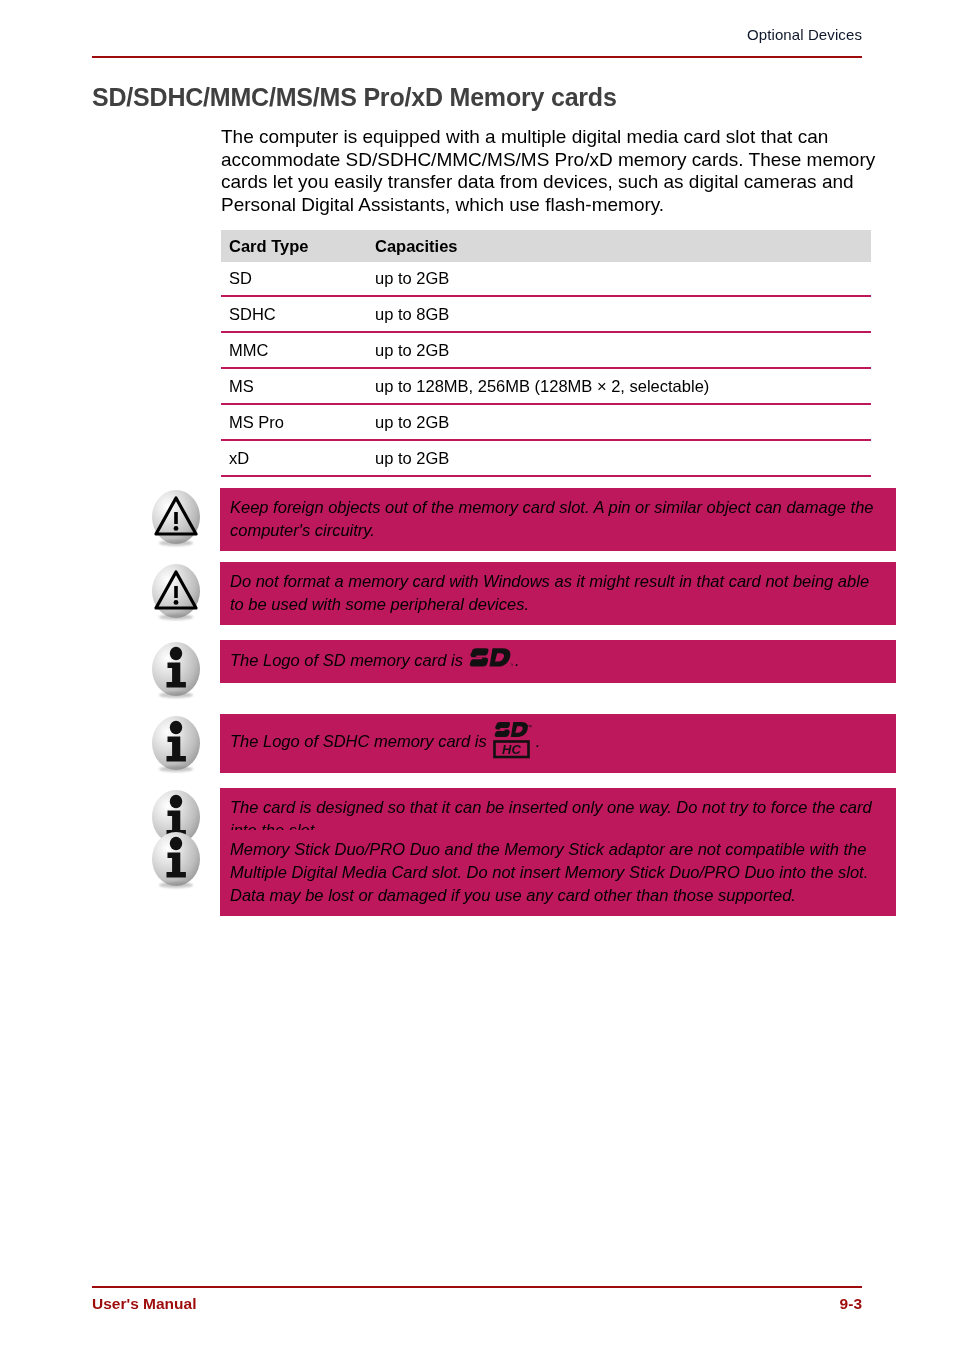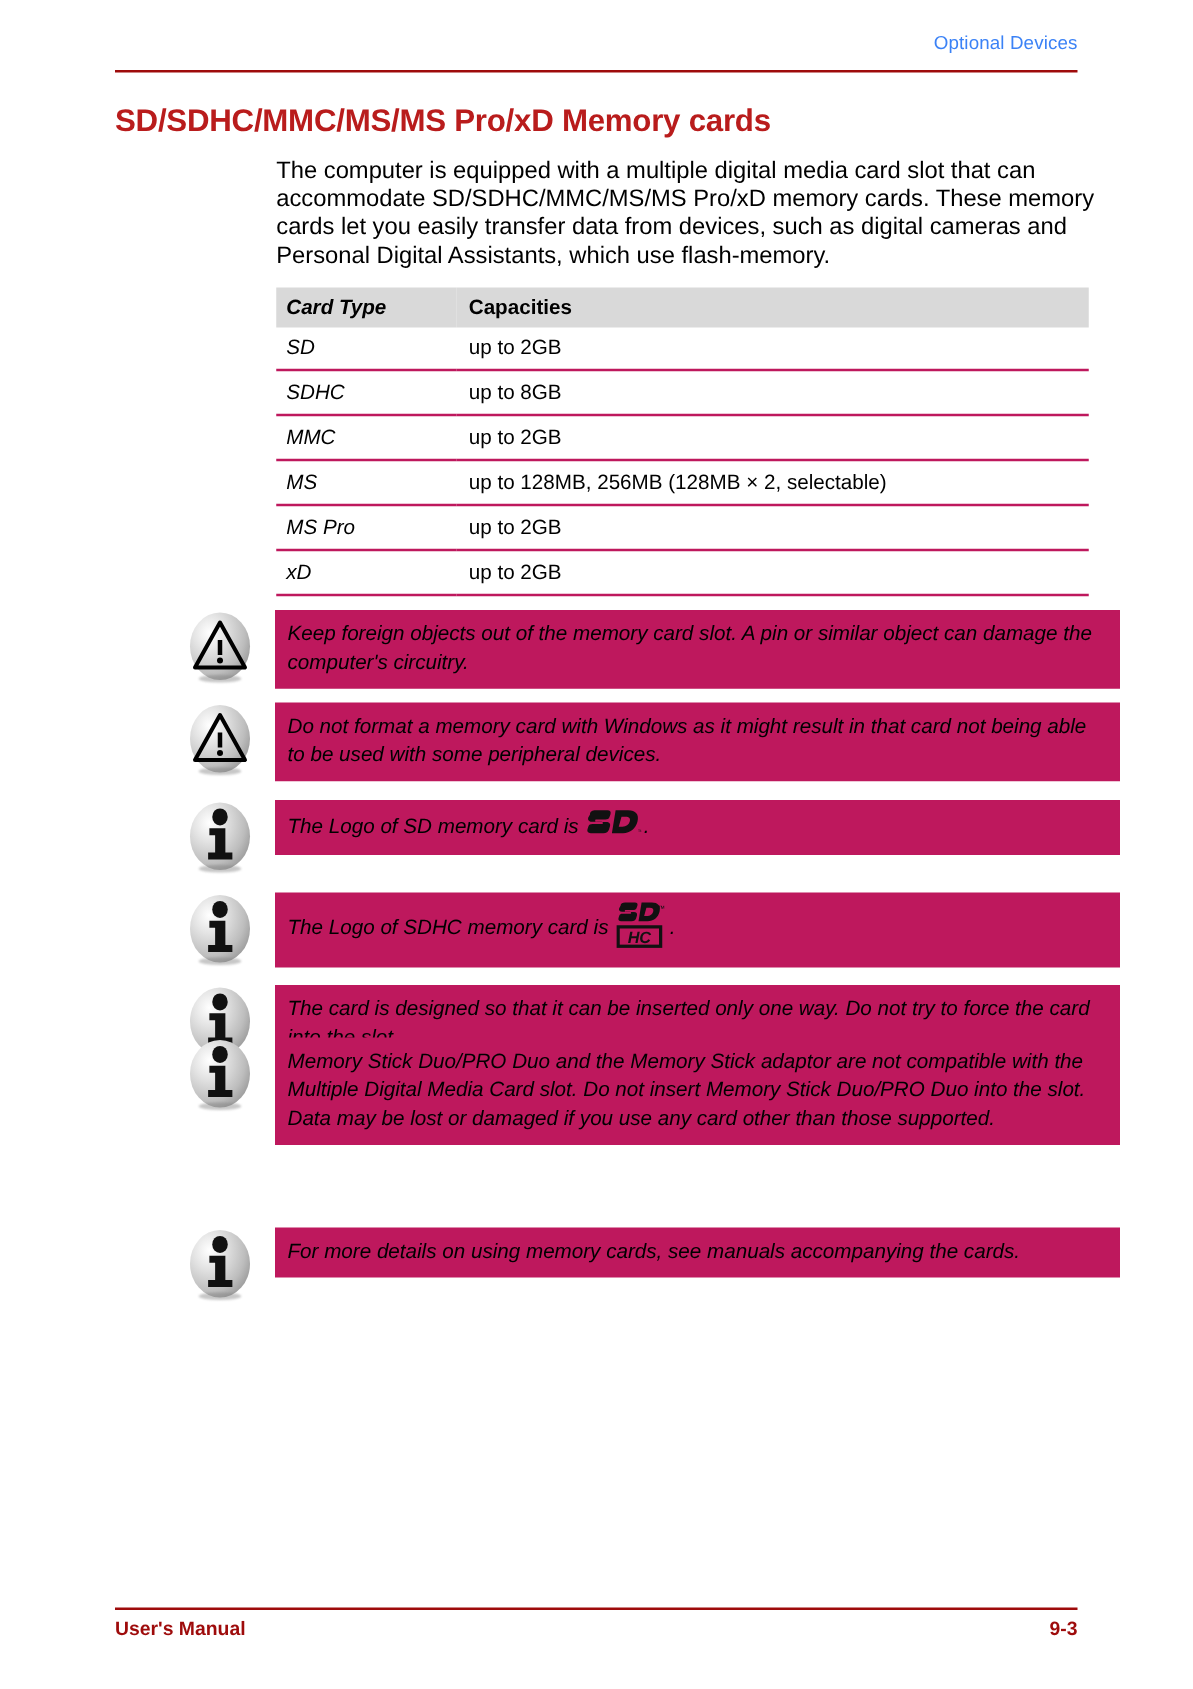--- a/index.html
+++ b/index.html
@@ -25,41 +25,41 @@
 
   
   .header {
     position: absolute;
     left: 92px;
     top: 26px;
     width: 770px;
   }
   .header-title {
     text-align: right;
-    color: #3b82f6;
+    color: #0f172a;
     font-size: 15px;
     line-height: 18px;
     letter-spacing: .1px;
   }
   .header-rule {
     position: absolute;
     left: 92px;
     top: 56px;
     width: 770px;
     height: 2px;
     background: #9e0b0b;
   }
 
   
   .section-title {
     position: absolute;
     left: 92px;
     top: 82px;
     width: 800px;
-    color: #b91c1c;
+    color: #404040;
     font-size: 25px;
     font-weight: bold;
     line-height: 30px;
     letter-spacing: -0.2px;
   }
 
   
   .intro {
     position: absolute;
     left: 221px;
@@ -99,21 +99,21 @@
     height: 34px;
     padding: 0 0 0 8px;
     border-bottom: 2px solid #be185d;
   }
   .card-table tbody td.col-cap {
     padding-left: 10px;
   }
   .card-table tbody tr:first-child td {
     height: 33px;
   }
-  .col-type { width: 136px; font-style: italic; }
+  .col-type { width: 136px; }
 
   
   .callout {
     position: absolute;
     left: 148px;
     width: 748px;
   }
   .callout-icon {
     position: absolute;
     left: 0;
@@ -334,31 +334,20 @@
       <div class="icon-oval"></div>
       <div class="icon-shadow"></div>
       <svg class="info-svg" viewBox="0 0 48 54">
         <ellipse cx="24" cy="11.5" rx="6.2" ry="6.8" fill="#111"></ellipse>
         <path d="M15.5 20.5 h12.8 v19.5 h5.6 v5.6 h-19.4 v-5.6 h5.6 v-13.9 h-4.6 z" fill="#111"></path>
       </svg>
     </div>
     <div class="callout-body">Memory Stick Duo/PRO Duo and the Memory Stick adaptor are not compatible with the Multiple Digital Media Card slot. Do not insert Memory Stick Duo/PRO Duo into the slot. Data may be lost or damaged if you use any card other than those supported.</div>
   </div>
 
-  <div class="callout" style="top:982px;">
-    <div class="callout-icon">
-      <div class="icon-oval"></div>
-      <div class="icon-shadow"></div>
-      <svg class="info-svg" viewBox="0 0 48 54">
-        <ellipse cx="24" cy="11.5" rx="6.2" ry="6.8" fill="#111"></ellipse>
-        <path d="M15.5 20.5 h12.8 v19.5 h5.6 v5.6 h-19.4 v-5.6 h5.6 v-13.9 h-4.6 z" fill="#111"></path>
-      </svg>
-    </div>
-    <div class="callout-body">For more details on using memory cards, see manuals accompanying the cards.</div>
-  </div>
 
   <div class="footer-rule"></div>
   <div class="footer">
     <span class="footer-left">User's Manual</span>
     <span class="footer-right">9-3</span>
   </div>
 
 </div>
 
 </body></html>

